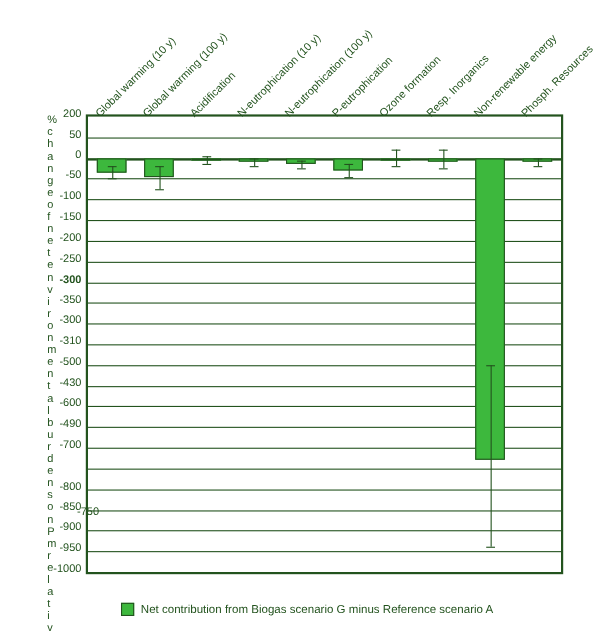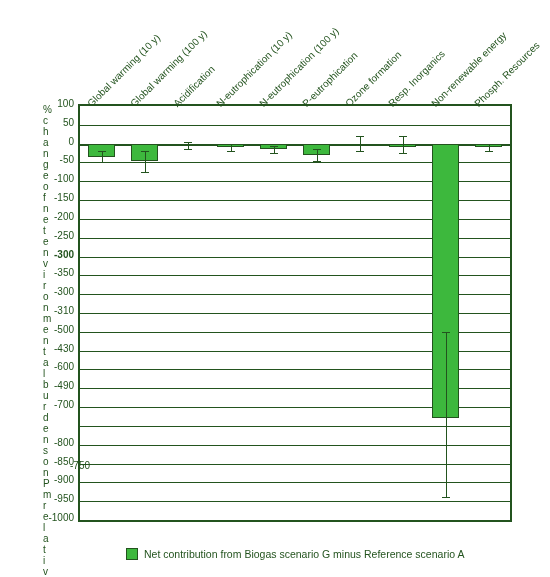--- a/index.html
+++ b/index.html
@@ -60,21 +60,21 @@
     left:20px;
     top:104px;
     width:12px;
     font-size:10px;
     color:#23531e;
     word-wrap:break-word;
     line-height:1.1;
   }
   .legend {
     position:absolute;
-    left:126px;
+    left:110px;
     top:548px;
     font-size:10.5px;
     color:#23531e;
     display:flex;
     align-items:center;
     gap:6px;
   }
   .legend-swatch {
     width:10px;
     height:10px;
@@ -155,21 +155,21 @@
       <div class="err-cap" style="left: 361.5px; top: 225.818px; width: 8px;"></div>
       <div class="err-cap" style="left: 361.5px; top: 391.418px; width: 8px;"></div>
       <div class="bar" style="left: 394.525px; top: 37.6364px; width: 27.95px; height: 3.76364px;"></div>
       <div class="err" style="left: 408.5px; top: 38.3891px; height: 6.77455px;"></div>
       <div class="err-cap" style="left: 404.5px; top: 38.3891px; width: 8px;"></div>
       <div class="err-cap" style="left: 404.5px; top: 45.1636px; width: 8px;"></div>
     </div>
 </div>
 
 <div id="yticks">
-    <div class="tick" style="left: 44px; top: 98px;">100</div>
+    <div class="tick" style="left: 44px; top: 98px;">200</div>
     <div class="tick" style="left: 44px; top: 116.818px;">50</div>
     <div class="tick" style="left: 44px; top: 135.636px;">0</div>
     <div class="tick" style="left: 44px; top: 154.455px; text-align: right;">-50</div>
     <div class="tick" style="left: 44px; top: 173.273px;">-100</div>
     <div class="tick" style="left: 44px; top: 192.091px;">-150</div>
     <div class="tick" style="left: 44px; top: 210.909px;">-200</div>
     <div class="tick" style="left: 44px; top: 229.727px;">-250</div>
     <div class="tick" style="left: 44px; top: 248.545px; font-weight: bold;">-300</div>
     <div class="tick" style="left: 44px; top: 267.364px;">-350</div>
     <div class="tick" style="left: 44px; top: 286.182px;">-300</div>

